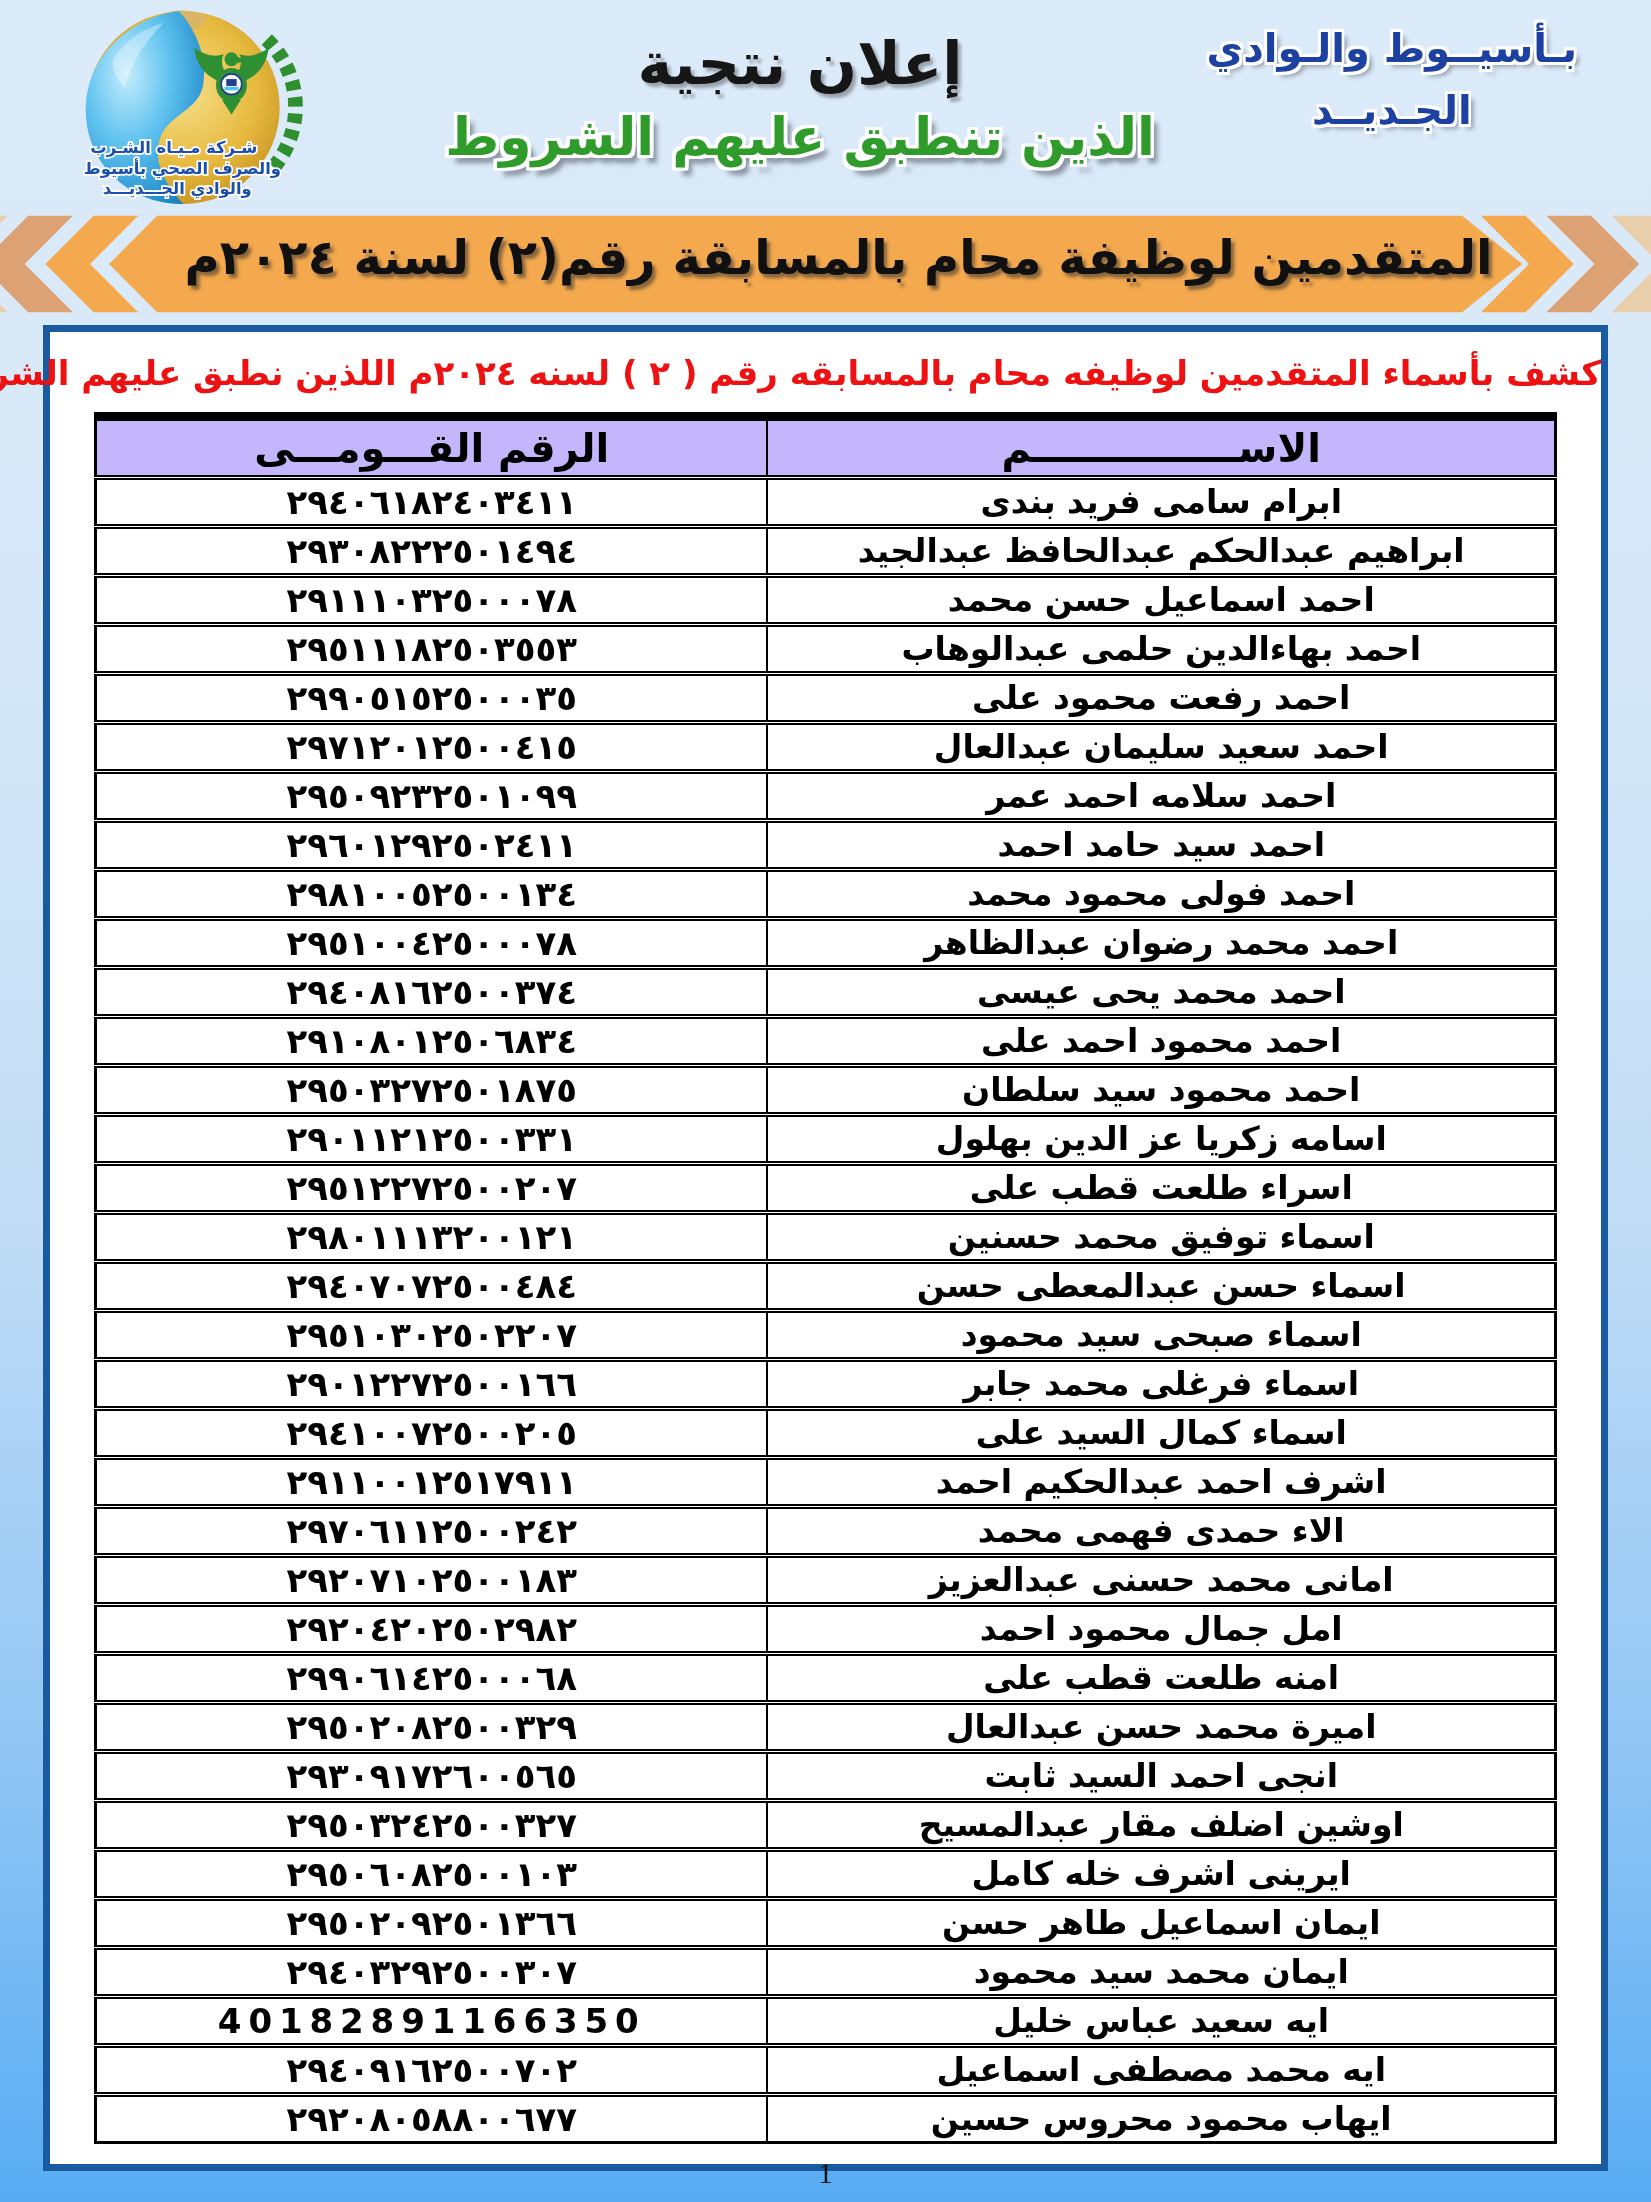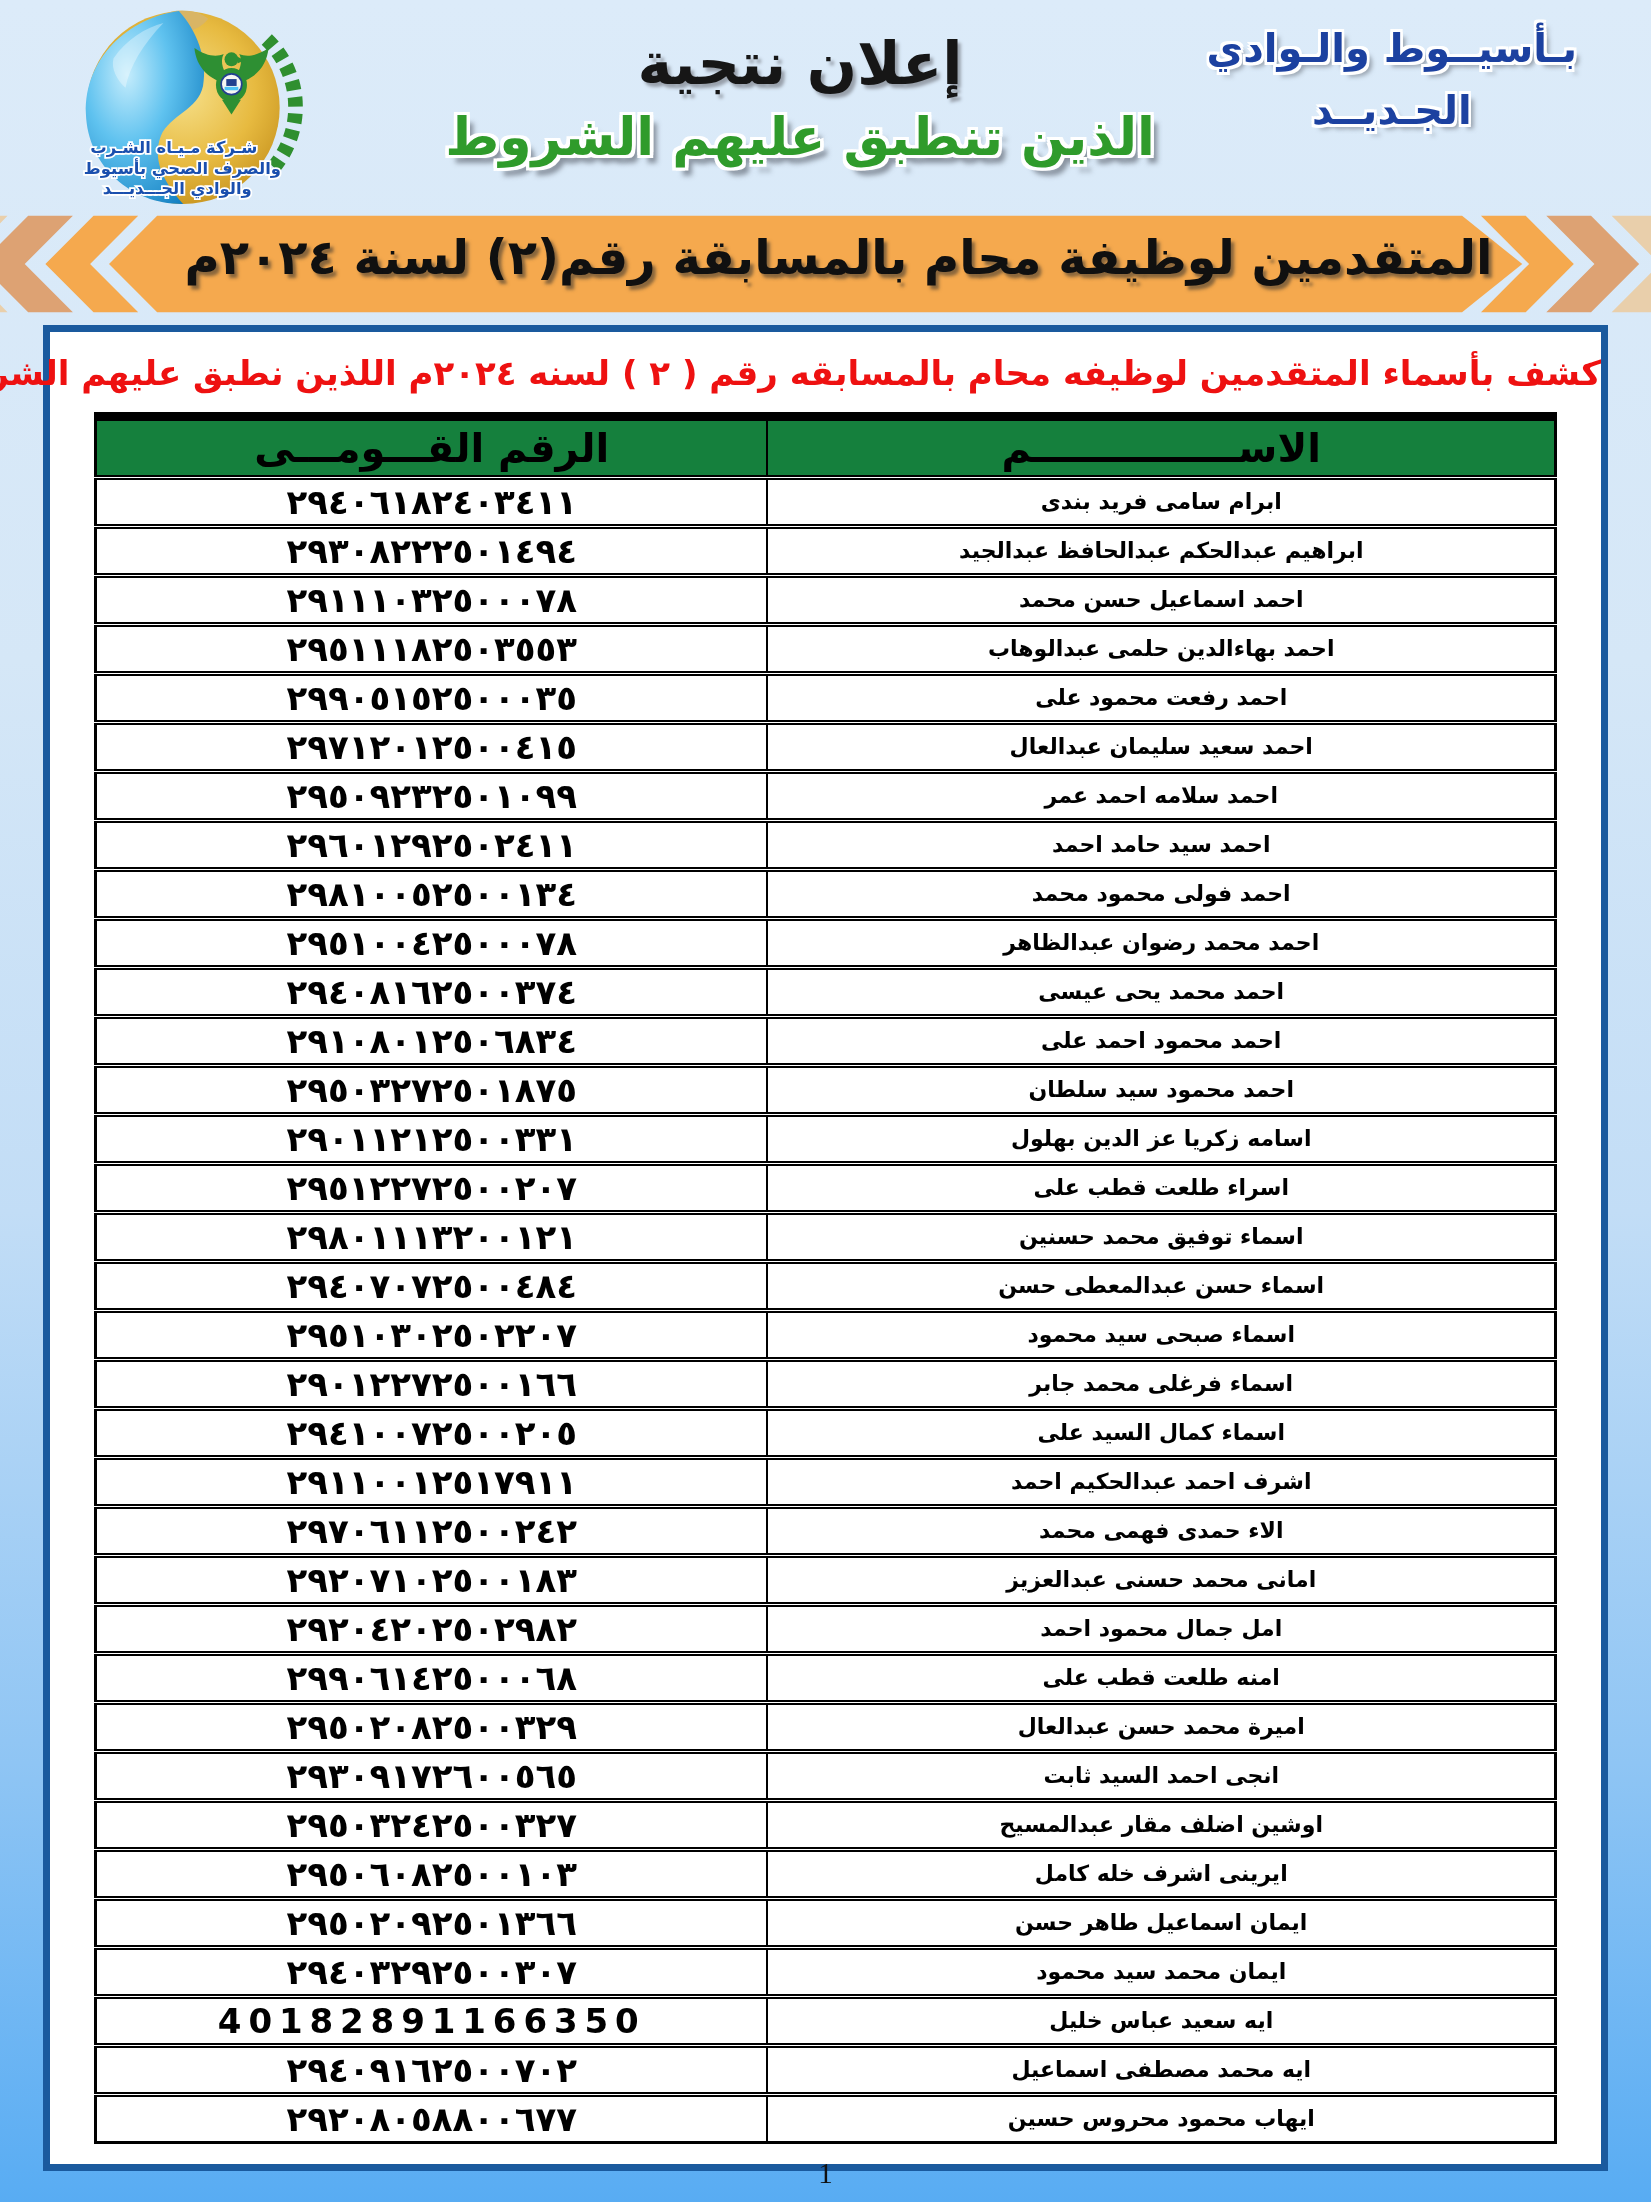--- a/index.html
+++ b/index.html
@@ -43,31 +43,31 @@
   }
   .list-title{
     margin-top:20.6px;text-align:center;white-space:nowrap;
     font-size:34px;color:#ee1111;
   }
   table.applicants{
     width:1463px;margin:19px auto 0 auto;border-collapse:collapse;
     border:3.4px solid #000;border-top-width:9.5px;table-layout:fixed;
   }
   table.applicants th{
-    background:#15803d;height:52px;font-size:40px;color:#000;
+    background:#c4b5fd;height:52px;font-size:40px;color:#000;
     border-bottom:2.6px solid #000;vertical-align:middle;
     white-space:nowrap;overflow:hidden;
   }
   th.name-col,td.name-cell{width:54%;border-left:2.6px solid #000;}
   th.id-col,td.id-cell{width:46%;}
   table.applicants td{
     height:42px;text-align:center;vertical-align:middle;color:#000;
     border-top:5.2px double #000;white-space:nowrap;overflow:hidden;
   }
-  td.name-cell{font-size:22px;}
+  td.name-cell{font-size:33px;}
   td.id-cell{font-size:34px;letter-spacing:6.9px;direction:ltr;}
   .page-number{
     margin-top:13.8px;text-align:center;font-size:29px;font-weight:normal;
     font-family:"Liberation Serif",serif;color:#111;
   }
 </style>
 </head>
 <body>
 
 <div class="header">

